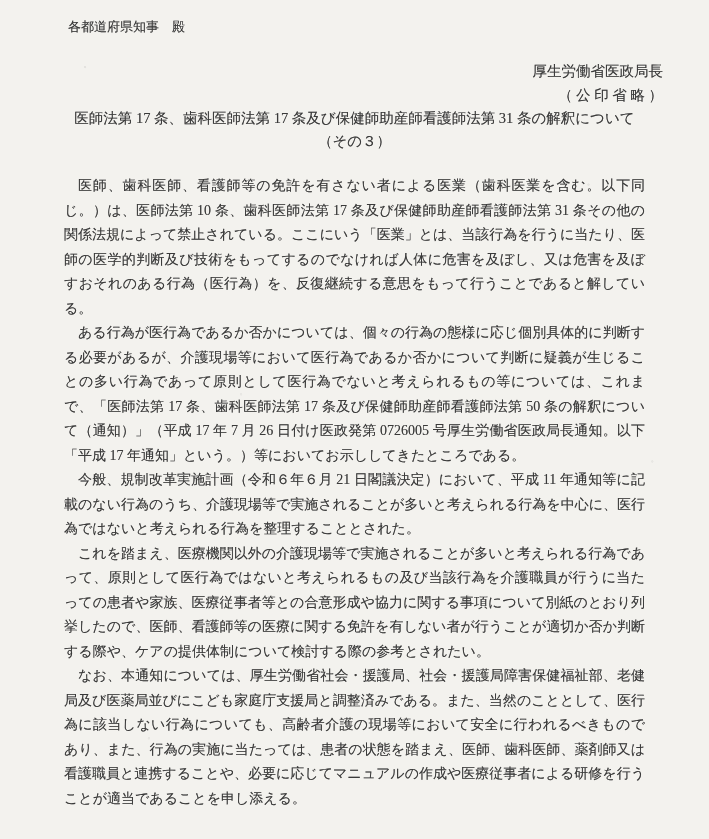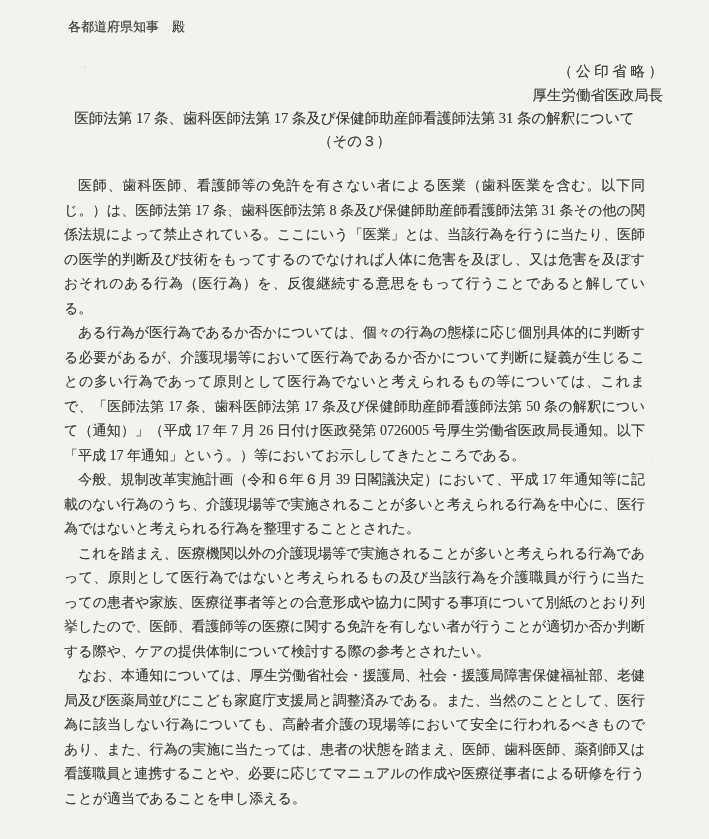--- a/index.html
+++ b/index.html
@@ -65,30 +65,30 @@
 </style>
 </head>
 <body>
 
 <div class="page" style="background-color: rgb(243, 242, 238); color: rgb(58, 58, 58);">
 
 
   <div class="addressee">各都道府県知事　殿</div>
 
   <div class="sender-block">
+    <div>厚生労働省医政局長</div>
     <div>（ 公 印 省 略 ）</div>
-    <div>厚生労働省医政局長</div>
   </div>
 
   <div class="doc-title">
     <div>医師法第 17 条、歯科医師法第 17 条及び保健師助産師看護師法第 31 条の解釈について</div>
     <div>（その３）</div>
   </div>
 
   <div class="body-text">
-    <p>医師、歯科医師、看護師等の免許を有さない者による医業（歯科医業を含む。以下同じ。）は、医師法第 17 条、歯科医師法第 8 条及び保健師助産師看護師法第 31 条その他の関係法規によって禁止されている。ここにいう「医業」とは、当該行為を行うに当たり、医師の医学的判断及び技術をもってするのでなければ人体に危害を及ぼし、又は危害を及ぼすおそれのある行為（医行為）を、反復継続する意思をもって行うことであると解している。</p>
+    <p>医師、歯科医師、看護師等の免許を有さない者による医業（歯科医業を含む。以下同じ。）は、医師法第 10 条、歯科医師法第 17 条及び保健師助産師看護師法第 31 条その他の関係法規によって禁止されている。ここにいう「医業」とは、当該行為を行うに当たり、医師の医学的判断及び技術をもってするのでなければ人体に危害を及ぼし、又は危害を及ぼすおそれのある行為（医行為）を、反復継続する意思をもって行うことであると解している。</p>
     <p>ある行為が医行為であるか否かについては、個々の行為の態様に応じ個別具体的に判断する必要があるが、介護現場等において医行為であるか否かについて判断に疑義が生じることの多い行為であって原則として医行為でないと考えられるもの等については、これまで、「医師法第 17 条、歯科医師法第 17 条及び保健師助産師看護師法第 50 条の解釈について（通知）」（平成 17 年 7 月 26 日付け医政発第 0726005 号厚生労働省医政局長通知。以下「平成 17 年通知」という。）等においてお示ししてきたところである。</p>
-    <p>今般、規制改革実施計画（令和６年６月 39 日閣議決定）において、平成 17 年通知等に記載のない行為のうち、介護現場等で実施されることが多いと考えられる行為を中心に、医行為ではないと考えられる行為を整理することとされた。</p>
+    <p>今般、規制改革実施計画（令和６年６月 21 日閣議決定）において、平成 11 年通知等に記載のない行為のうち、介護現場等で実施されることが多いと考えられる行為を中心に、医行為ではないと考えられる行為を整理することとされた。</p>
     <p>これを踏まえ、医療機関以外の介護現場等で実施されることが多いと考えられる行為であって、原則として医行為ではないと考えられるもの及び当該行為を介護職員が行うに当たっての患者や家族、医療従事者等との合意形成や協力に関する事項について別紙のとおり列挙したので、医師、看護師等の医療に関する免許を有しない者が行うことが適切か否か判断する際や、ケアの提供体制について検討する際の参考とされたい。</p>
     <p>なお、本通知については、厚生労働省社会・援護局、社会・援護局障害保健福祉部、老健局及び医薬局並びにこども家庭庁支援局と調整済みである。また、当然のこととして、医行為に該当しない行為についても、高齢者介護の現場等において安全に行われるべきものであり、また、行為の実施に当たっては、患者の状態を踏まえ、医師、歯科医師、薬剤師又は看護職員と連携することや、必要に応じてマニュアルの作成や医療従事者による研修を行うことが適当であることを申し添える。</p>
   </div>
 
 </div>
 
 </body></html>

